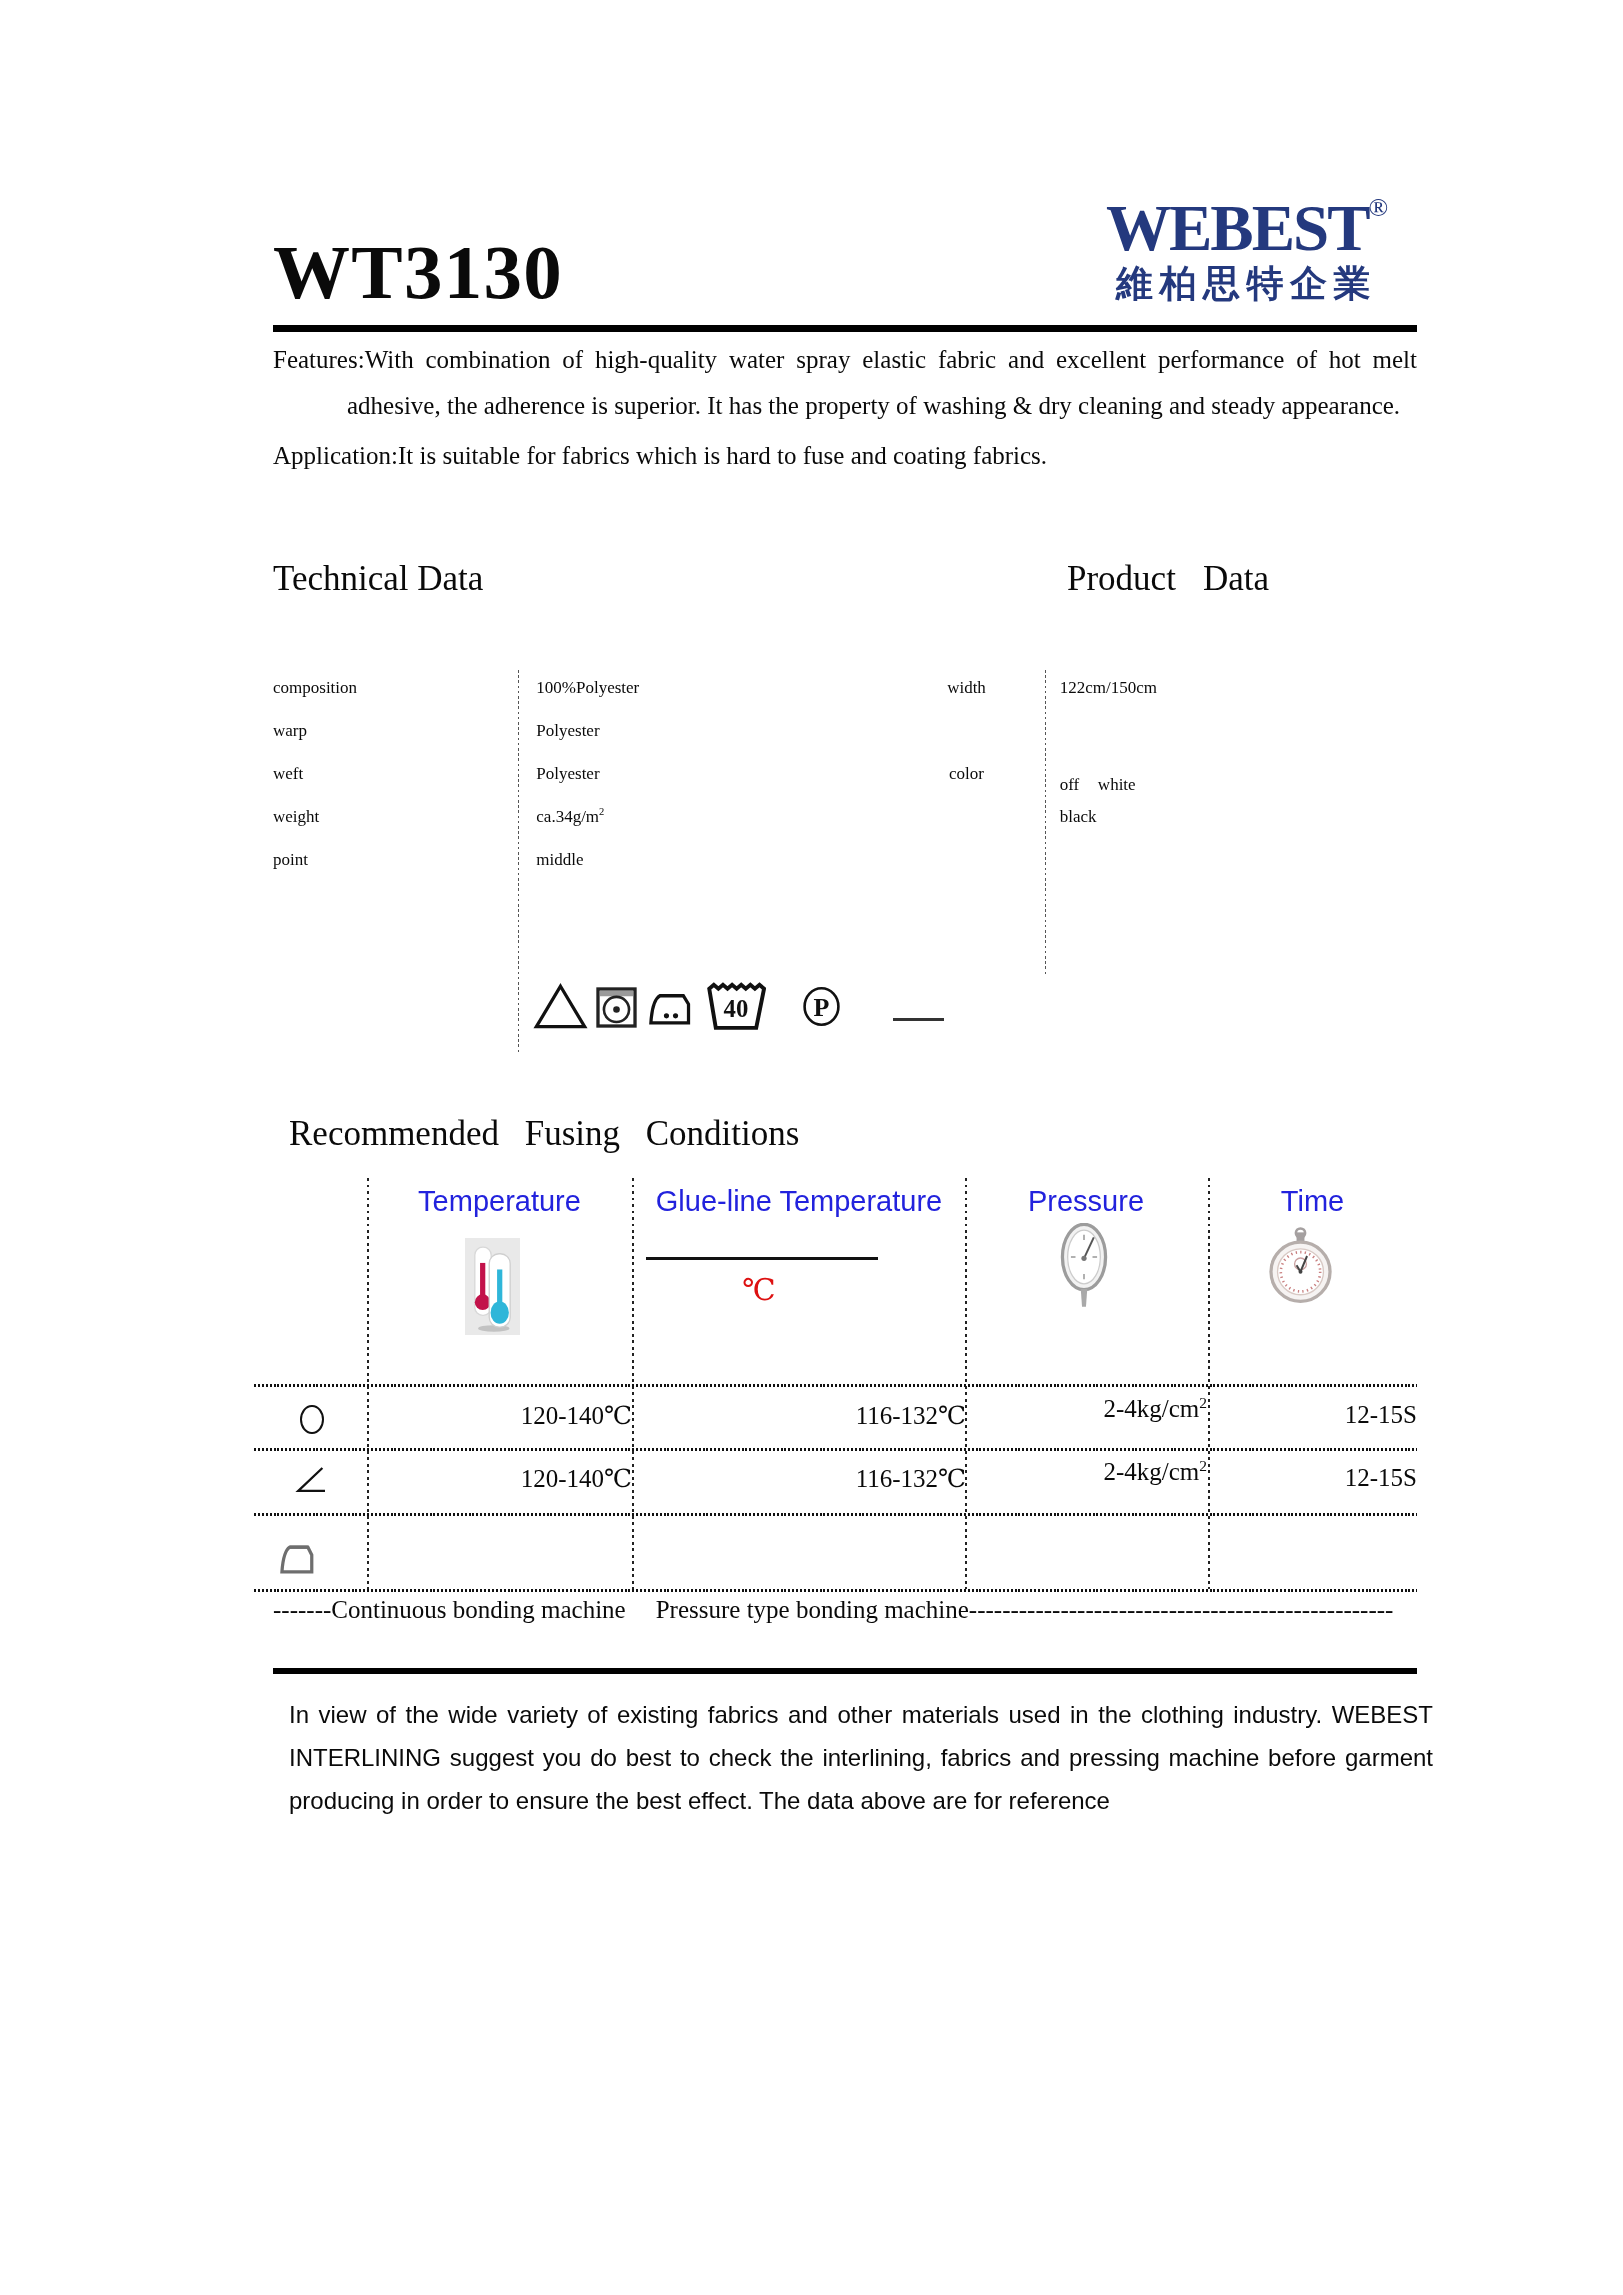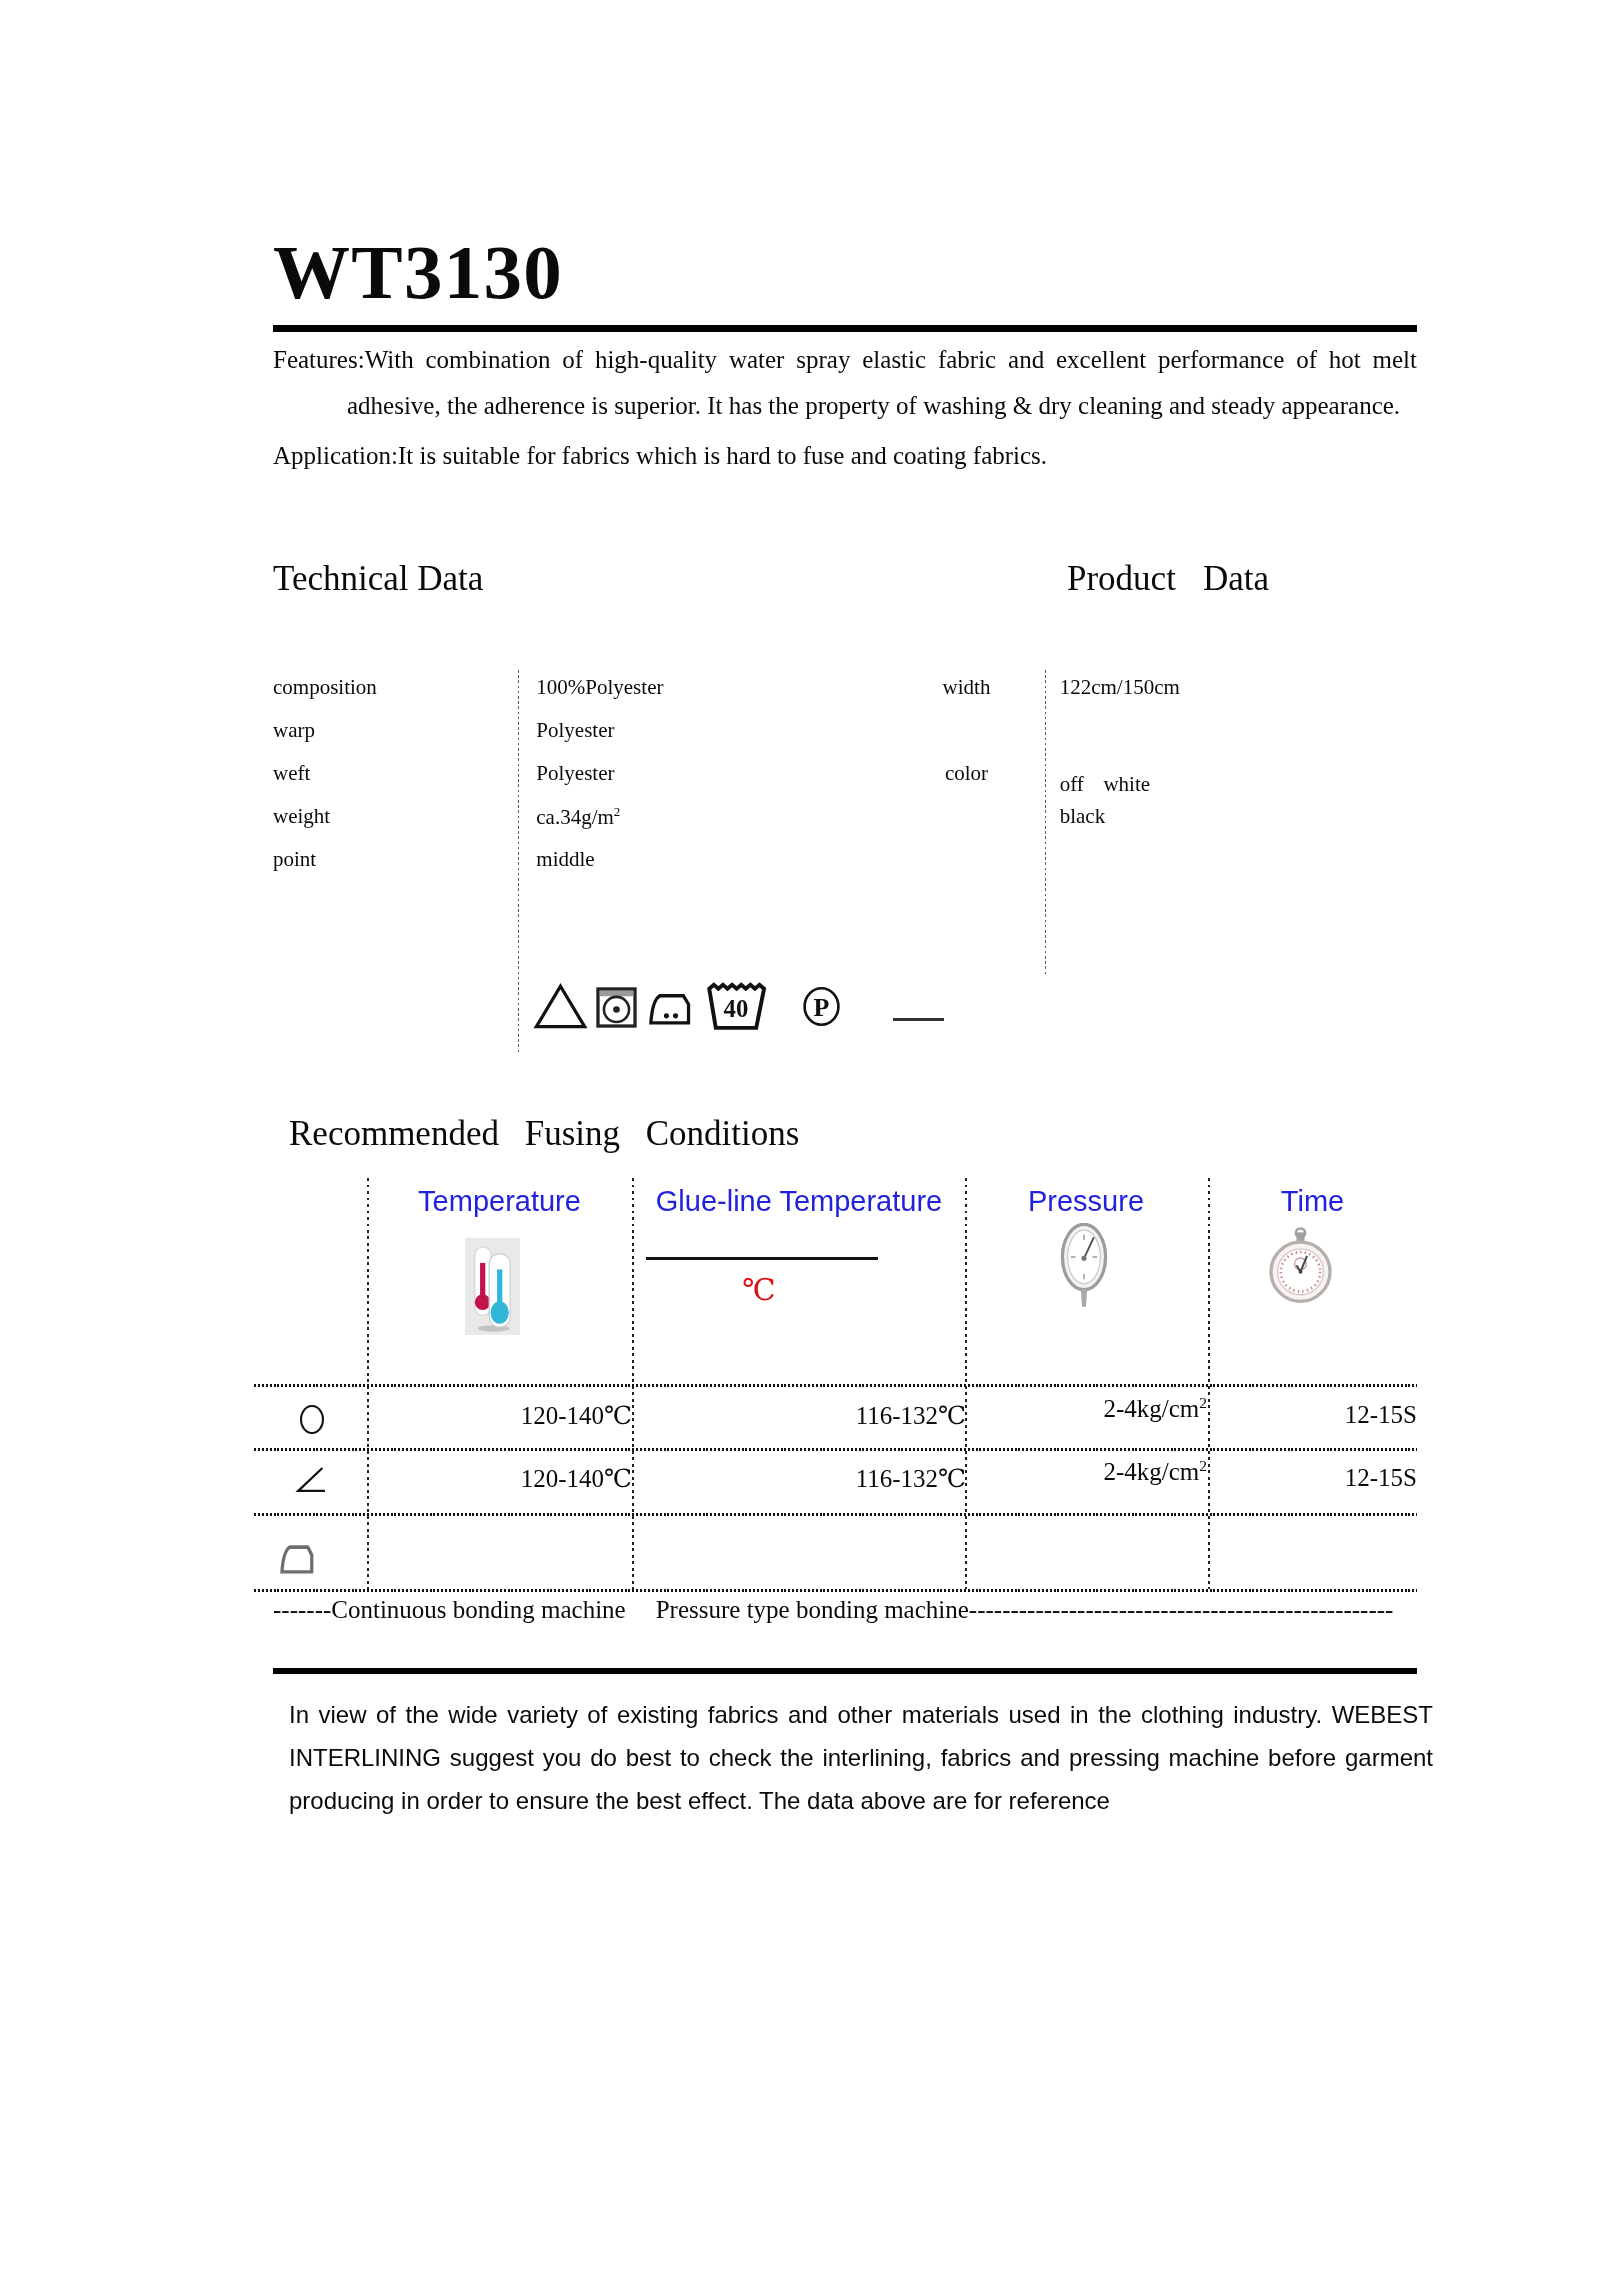--- a/index.html
+++ b/index.html
@@ -30,21 +30,21 @@
   .tech-title{left:273px;top:560px;}
   .prod-title{left:1067px;top:560px;word-spacing:18.3px;}
   .fusing-title{left:273px;top:1115px;word-spacing:17px;margin-left:16px;}
 
   
   .vdash-fine{width:1.3px;background-image:repeating-linear-gradient(180deg,#555 0 2.6px,transparent 2.6px 5.2px);}
   .vdash{width:2px;background-image:repeating-linear-gradient(180deg,#222 0 2.6px,transparent 2.6px 6.5px);}
   .hdot{height:2.6px;background-image:repeating-linear-gradient(90deg,#111 0 2px,transparent 2px 3.9px);}
 
   
-  .spec{top:666px;font-size:21px;}
+  .spec{top:666px;font-size:17px;}
   .spec-tech{left:273px;width:641px;}
   .spec-prod{left:916px;width:497px;}
   .spec .row{height:43px;display:flex;align-items:center;}
   .spec-tech .lbl{width:245px;}
   .spec-tech .val{padding-left:18.3px;}
   .spec-prod .lbl{width:128px;text-align:center;padding-right:27px;box-sizing:border-box;}
   .spec-prod .val{padding-left:15.7px;}
   .wide-gap{word-spacing:14.4px;margin-top:22px;}
   sup{font-size:0.62em;}
 
@@ -63,20 +63,24 @@
   
   .disclaimer{left:273px;top:1677px;width:1144px;font-size:24px;line-height:43px;text-align:justify;margin:16px;}
 </style>
 </head>
 <body>
 
 <div class="page">
 
   <div class="abs serif black doc-title">WT3130</div>
 
+  <div class="abs serif logo">
+    <div><span class="logo-name">WEBEST</span><span class="logo-reg">®</span></div>
+    <div class="logo-cn">維柏思特企業</div>
+  </div>
 
   <div class="abs rule rule1"></div>
 
   <div class="abs serif black intro">
     <p class="p-features">Features:With combination of high-quality water spray elastic fabric and excellent performance of hot melt adhesive, the adherence is superior. It has the property of washing &amp; dry cleaning and steady appearance.</p>
     <p class="p-application">Application:It is suitable for fabrics which is hard to fuse and coating fabrics.</p>
   </div>
 
   <div class="abs serif black sec-title tech-title">Technical Data</div>
   <div class="abs serif black sec-title prod-title">Product Data</div>

